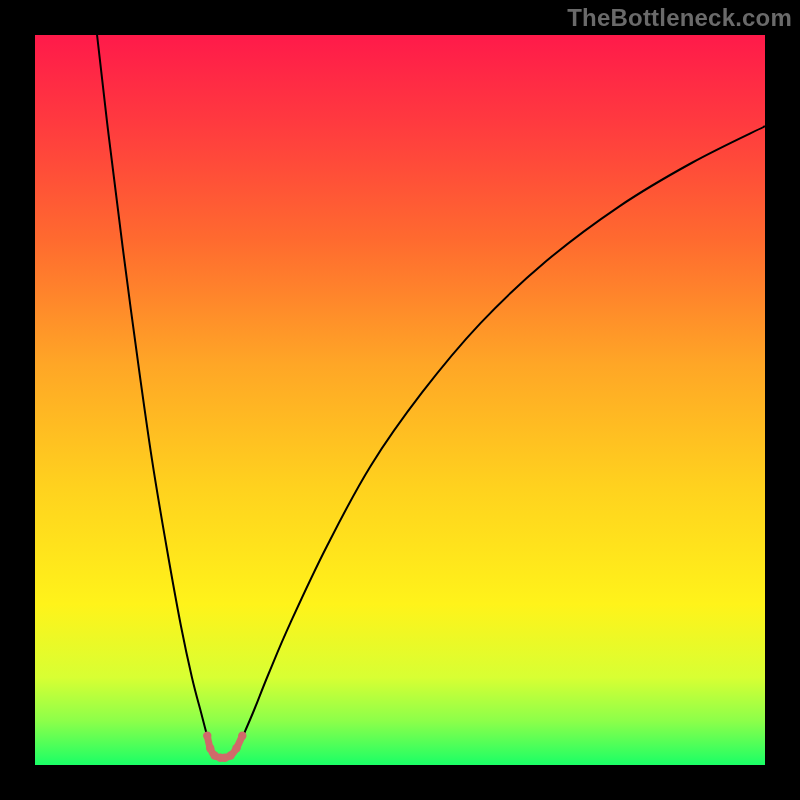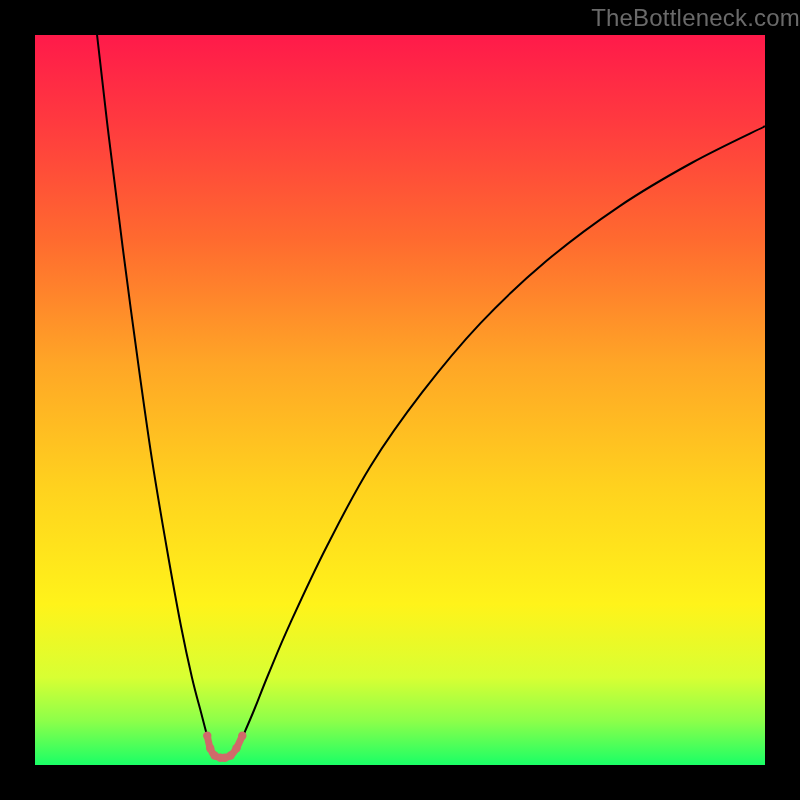--- a/index.html
+++ b/index.html
@@ -15,25 +15,25 @@
     position: absolute;
     left: 0;
     top: 0;
     width: 800px;
     height: 800px;
     background: #000;
   }
   .watermark {
     position: absolute;
     top: 4px;
-    right: 0;
+    right: 8px;
     color: #6a6a6a;
     font-size: 24px;
     letter-spacing: 0.2px;
-    font-weight: 400;
+    font-weight: 700;
     z-index: 10;
   }
   .plot-area {
     position: absolute;
     left: 35px;
     top: 35px;
     width: 730px;
     height: 730px;
     z-index: 2;
   }

